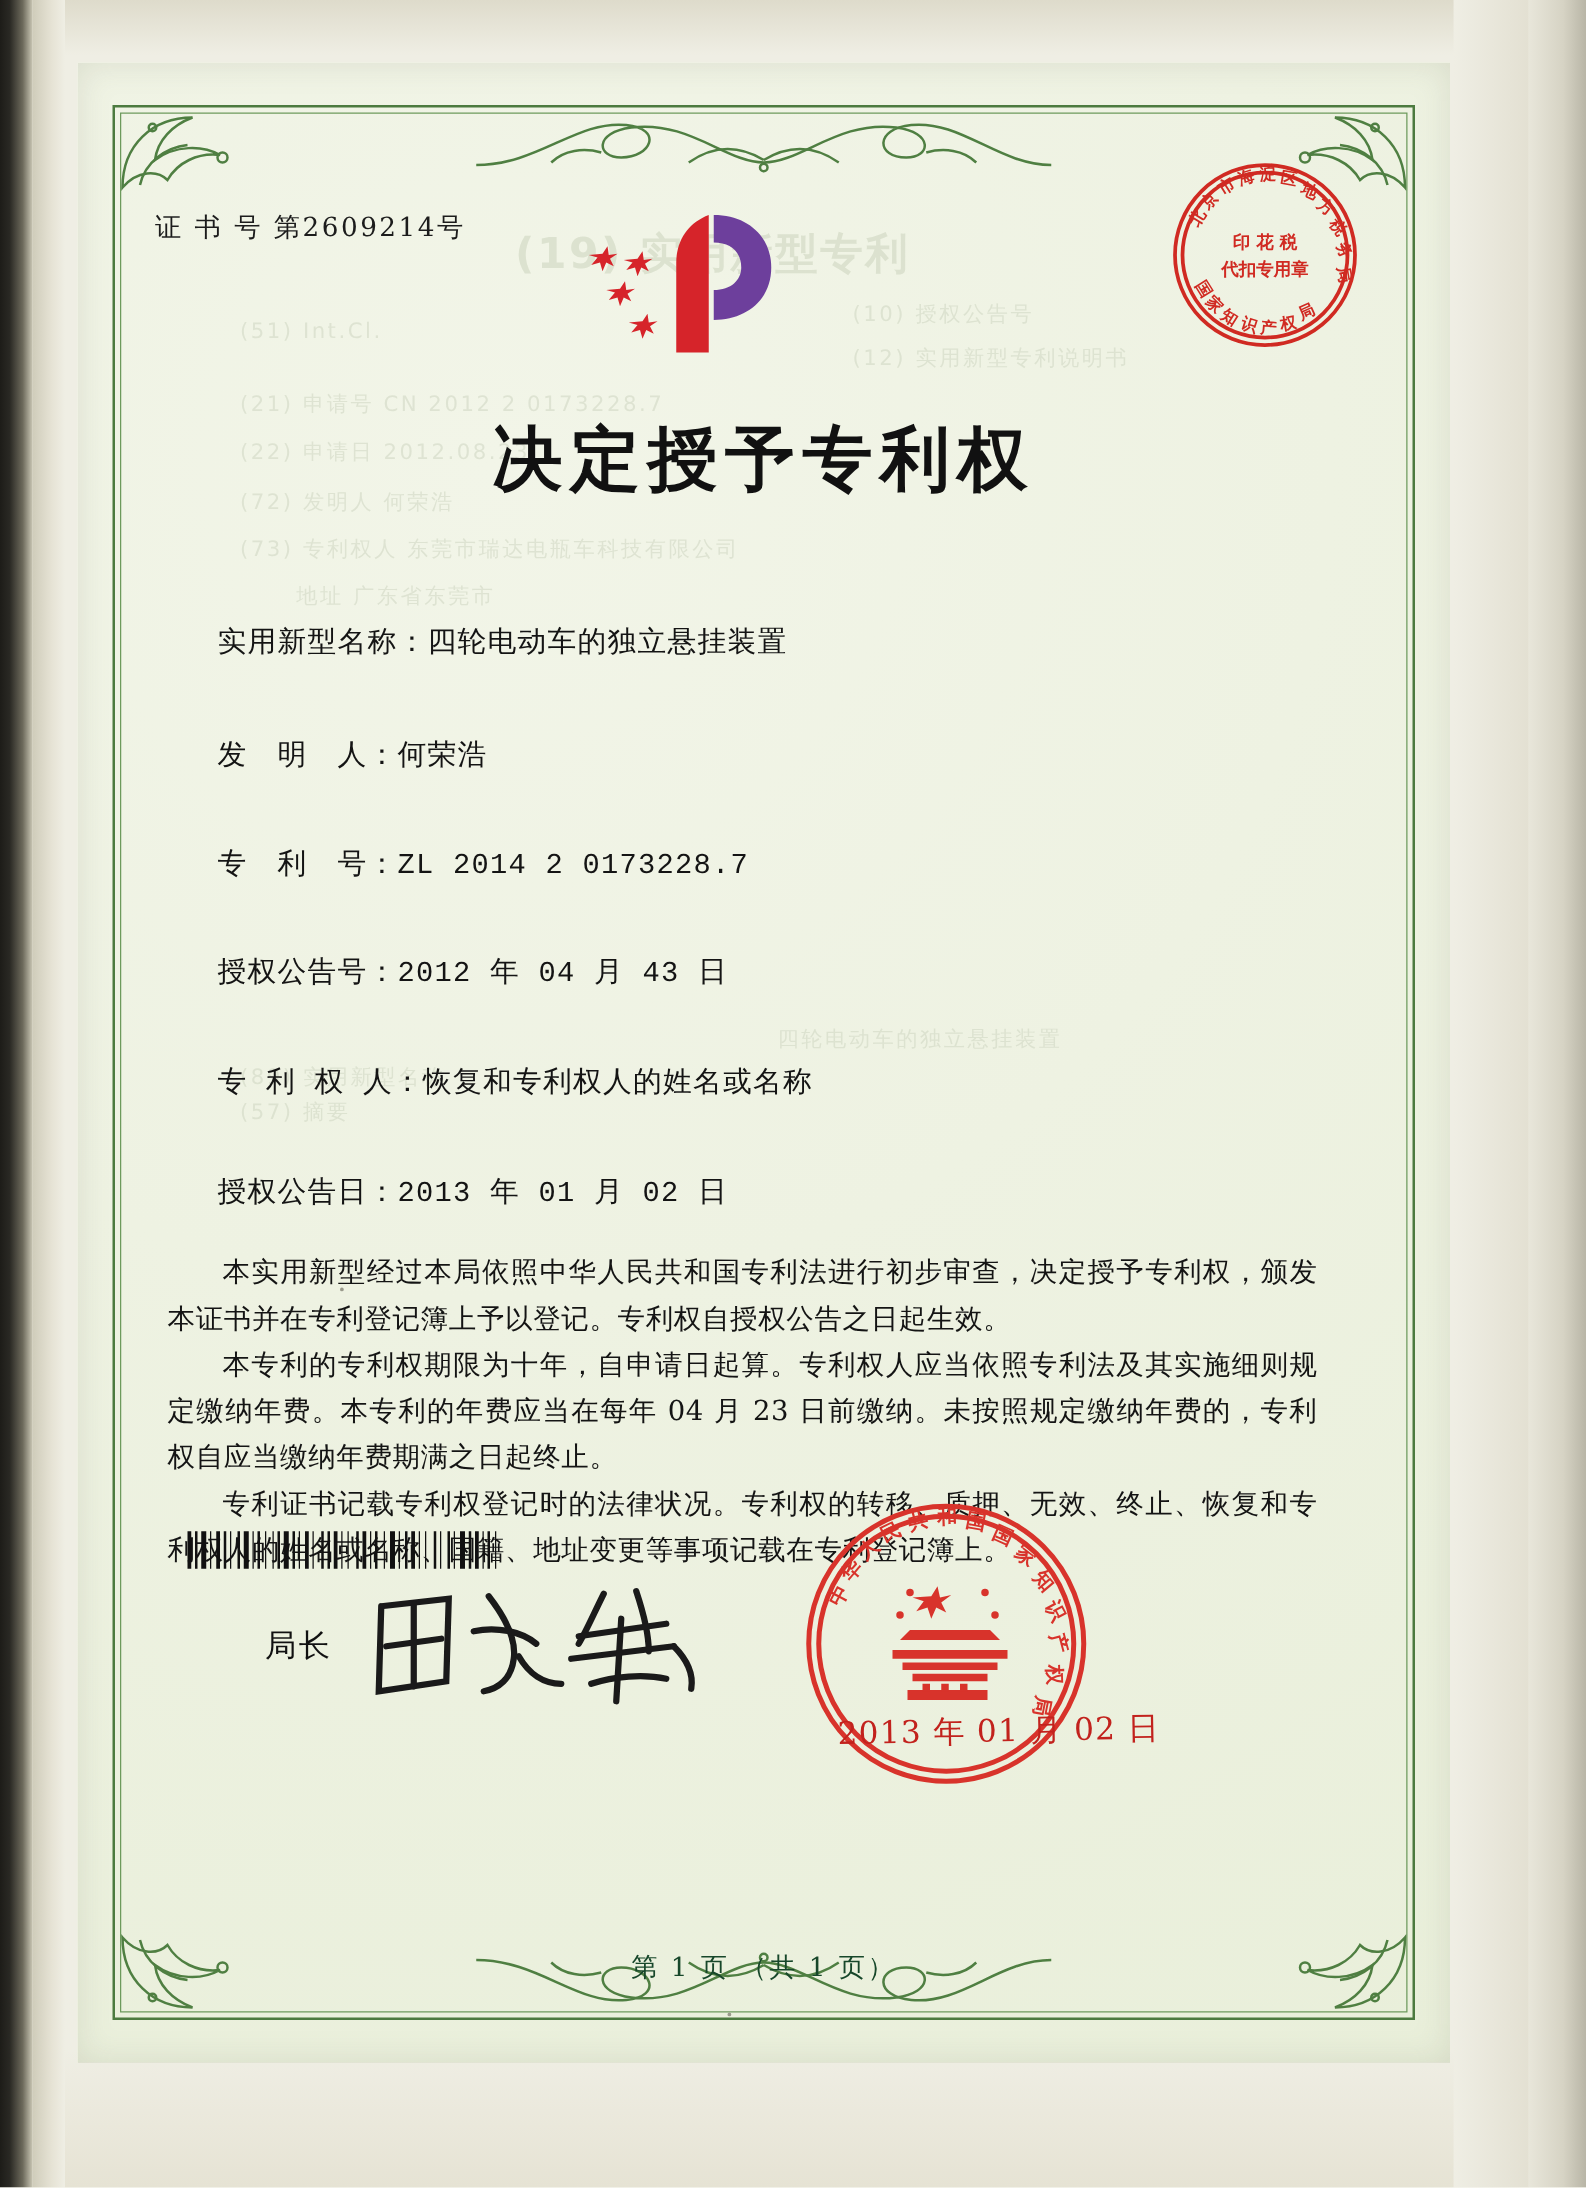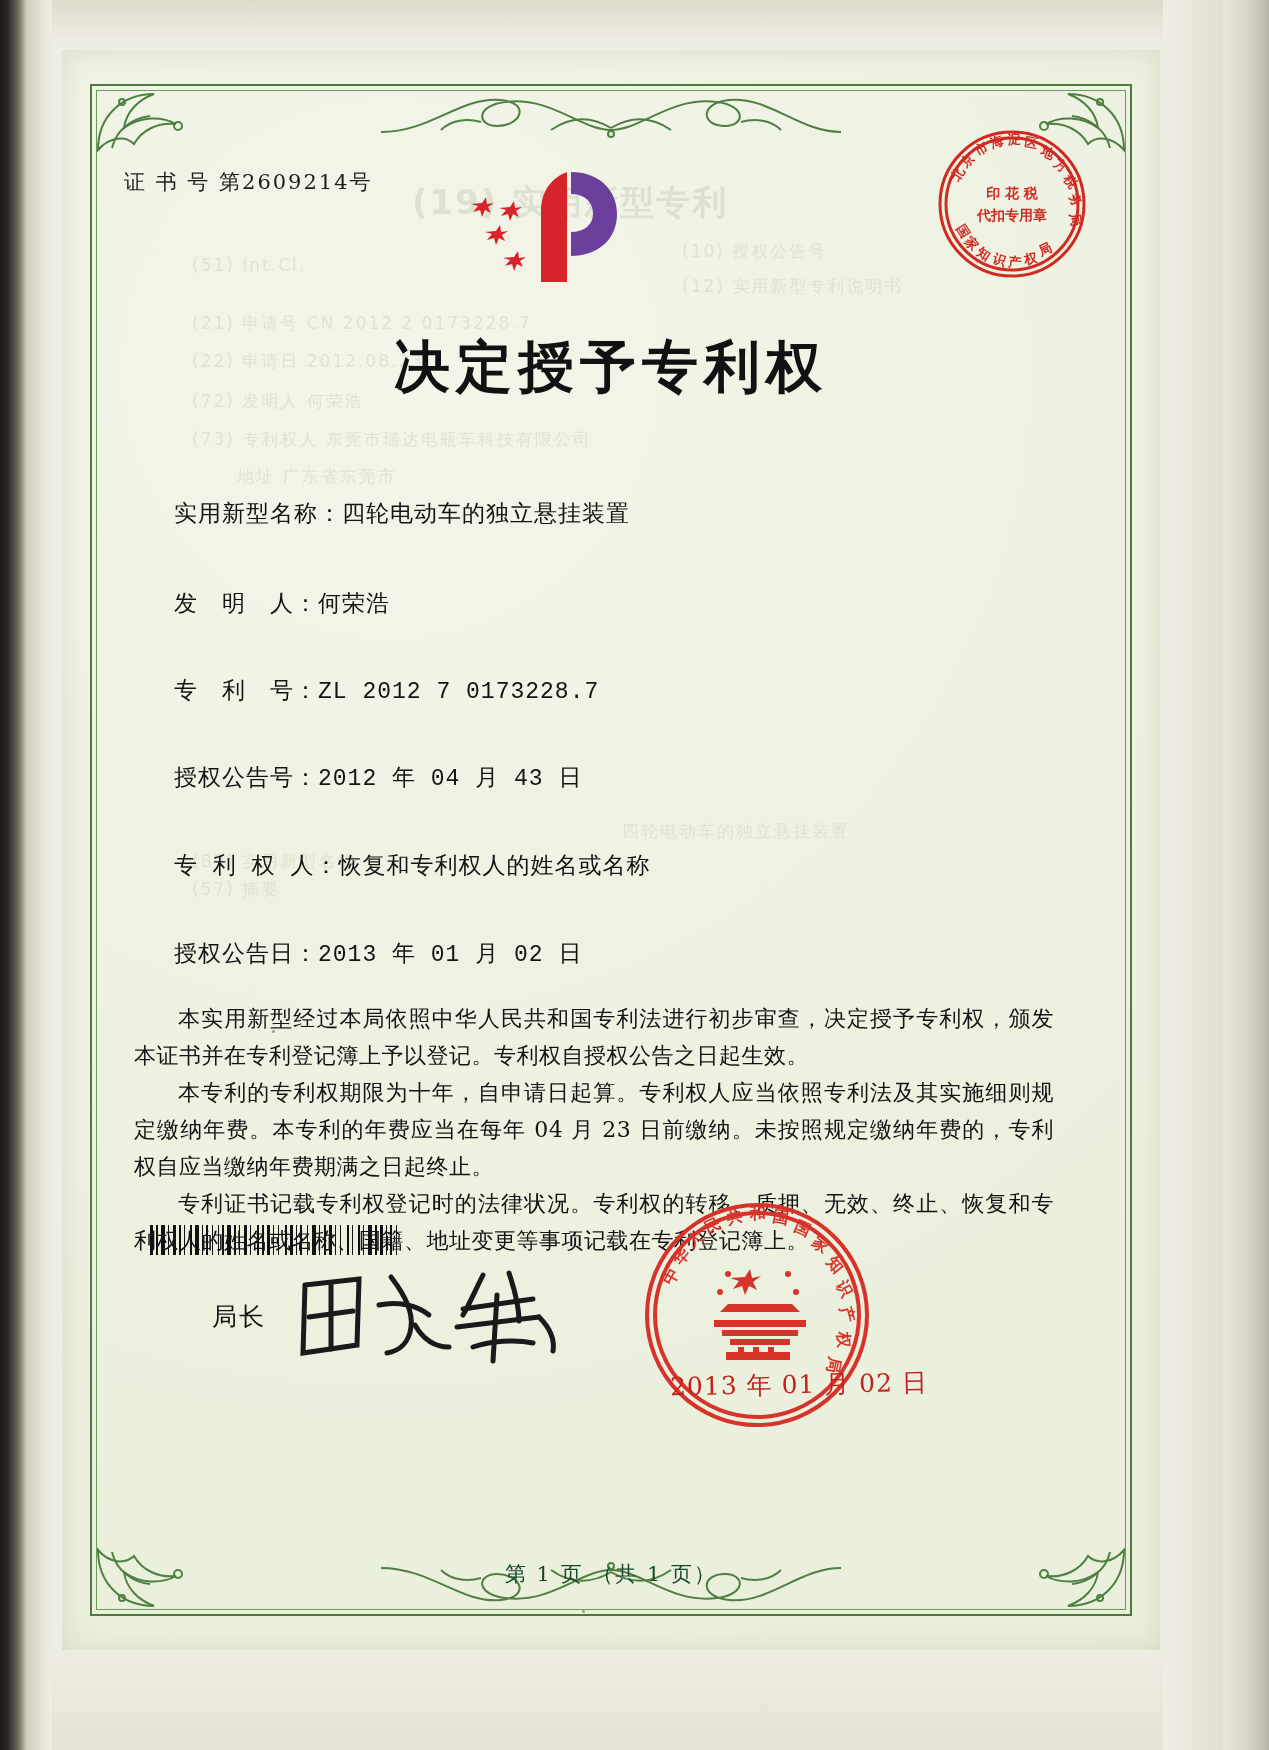--- a/index.html
+++ b/index.html
@@ -268,21 +268,21 @@
 
   <div class="title">决定授予专利权</div>
 
   <div class="field" style="top:448px;">
     <span class="lab">实用新型名称：</span><span class="val">四轮电动车的独立悬挂装置</span>
   </div>
   <div class="field" style="top:538px;">
     <span class="lab">发　明　人：</span><span class="val">何荣浩</span>
   </div>
   <div class="field" style="top:625px;">
-    <span class="lab">专　利　号：</span><span class="val">ZL 2012 7 0173228.7</span>
+    <span class="lab">专　利　号：</span><span class="val">ZL 2014 2 0173228.7</span>
   </div>
   <div class="field" style="top:712px;">
     <span class="lab">授权公告号：</span><span class="val">2012 年 04 月 43 日</span>
   </div>
   <div class="field" style="top:800px;">
     <span class="lab">专 利 权 人：</span><span class="val">恢复和专利权人的姓名或名称</span>
   </div>
   <div class="field" style="top:888px;">
     <span class="lab">授权公告日：</span><span class="val">2013 年 01 月 02 日</span>
   </div>

